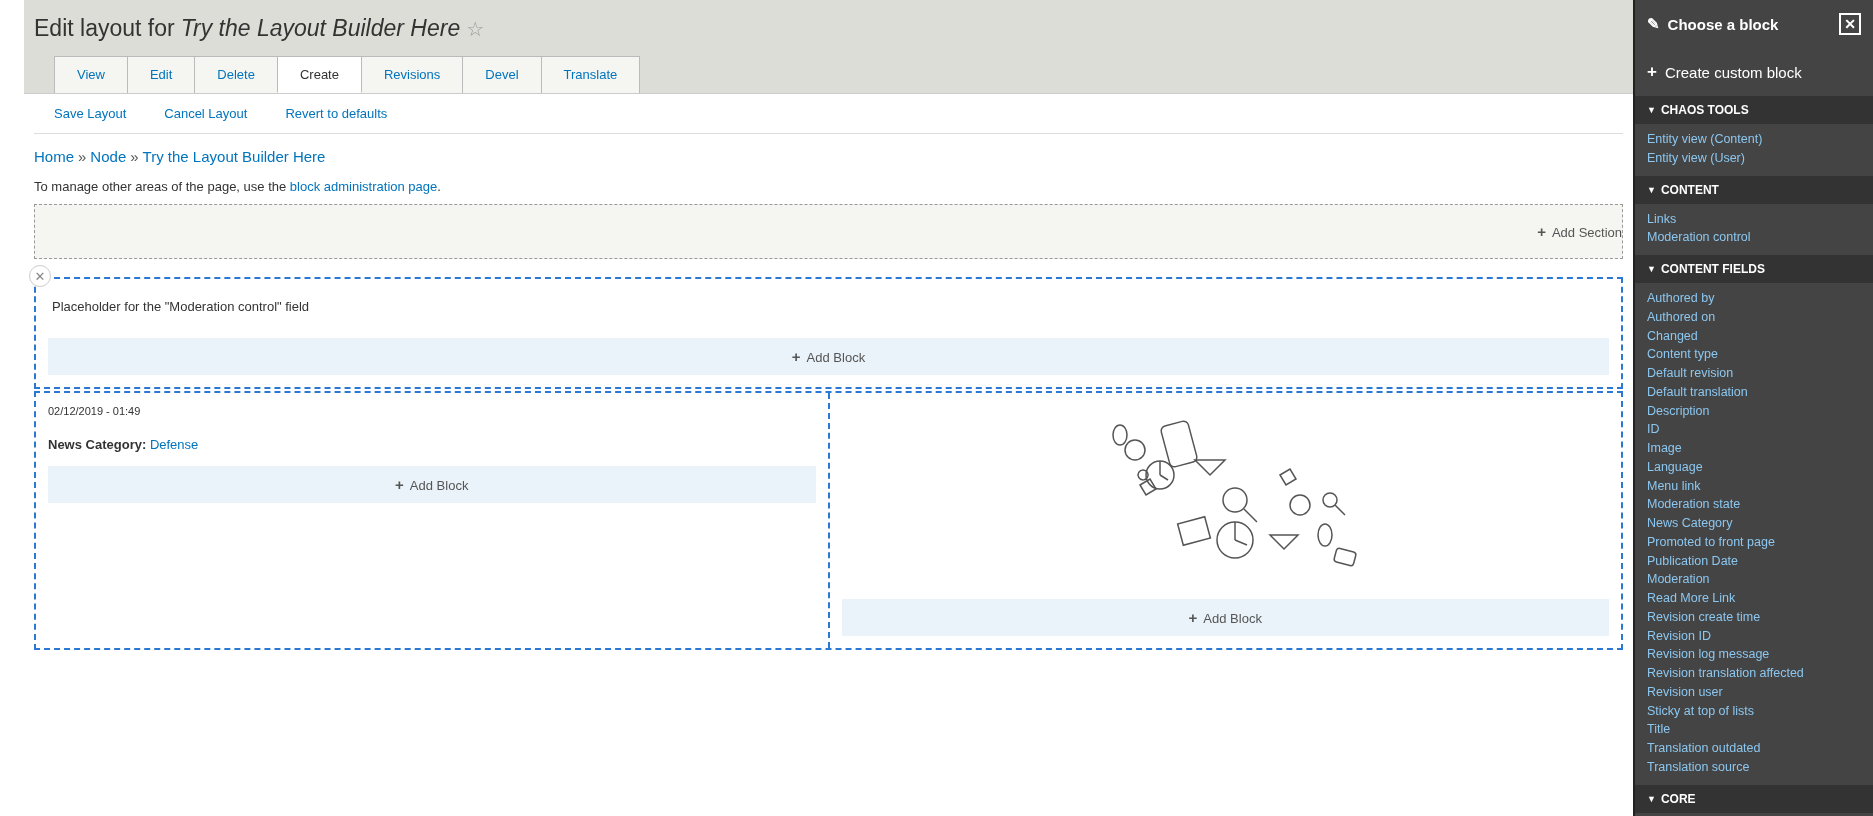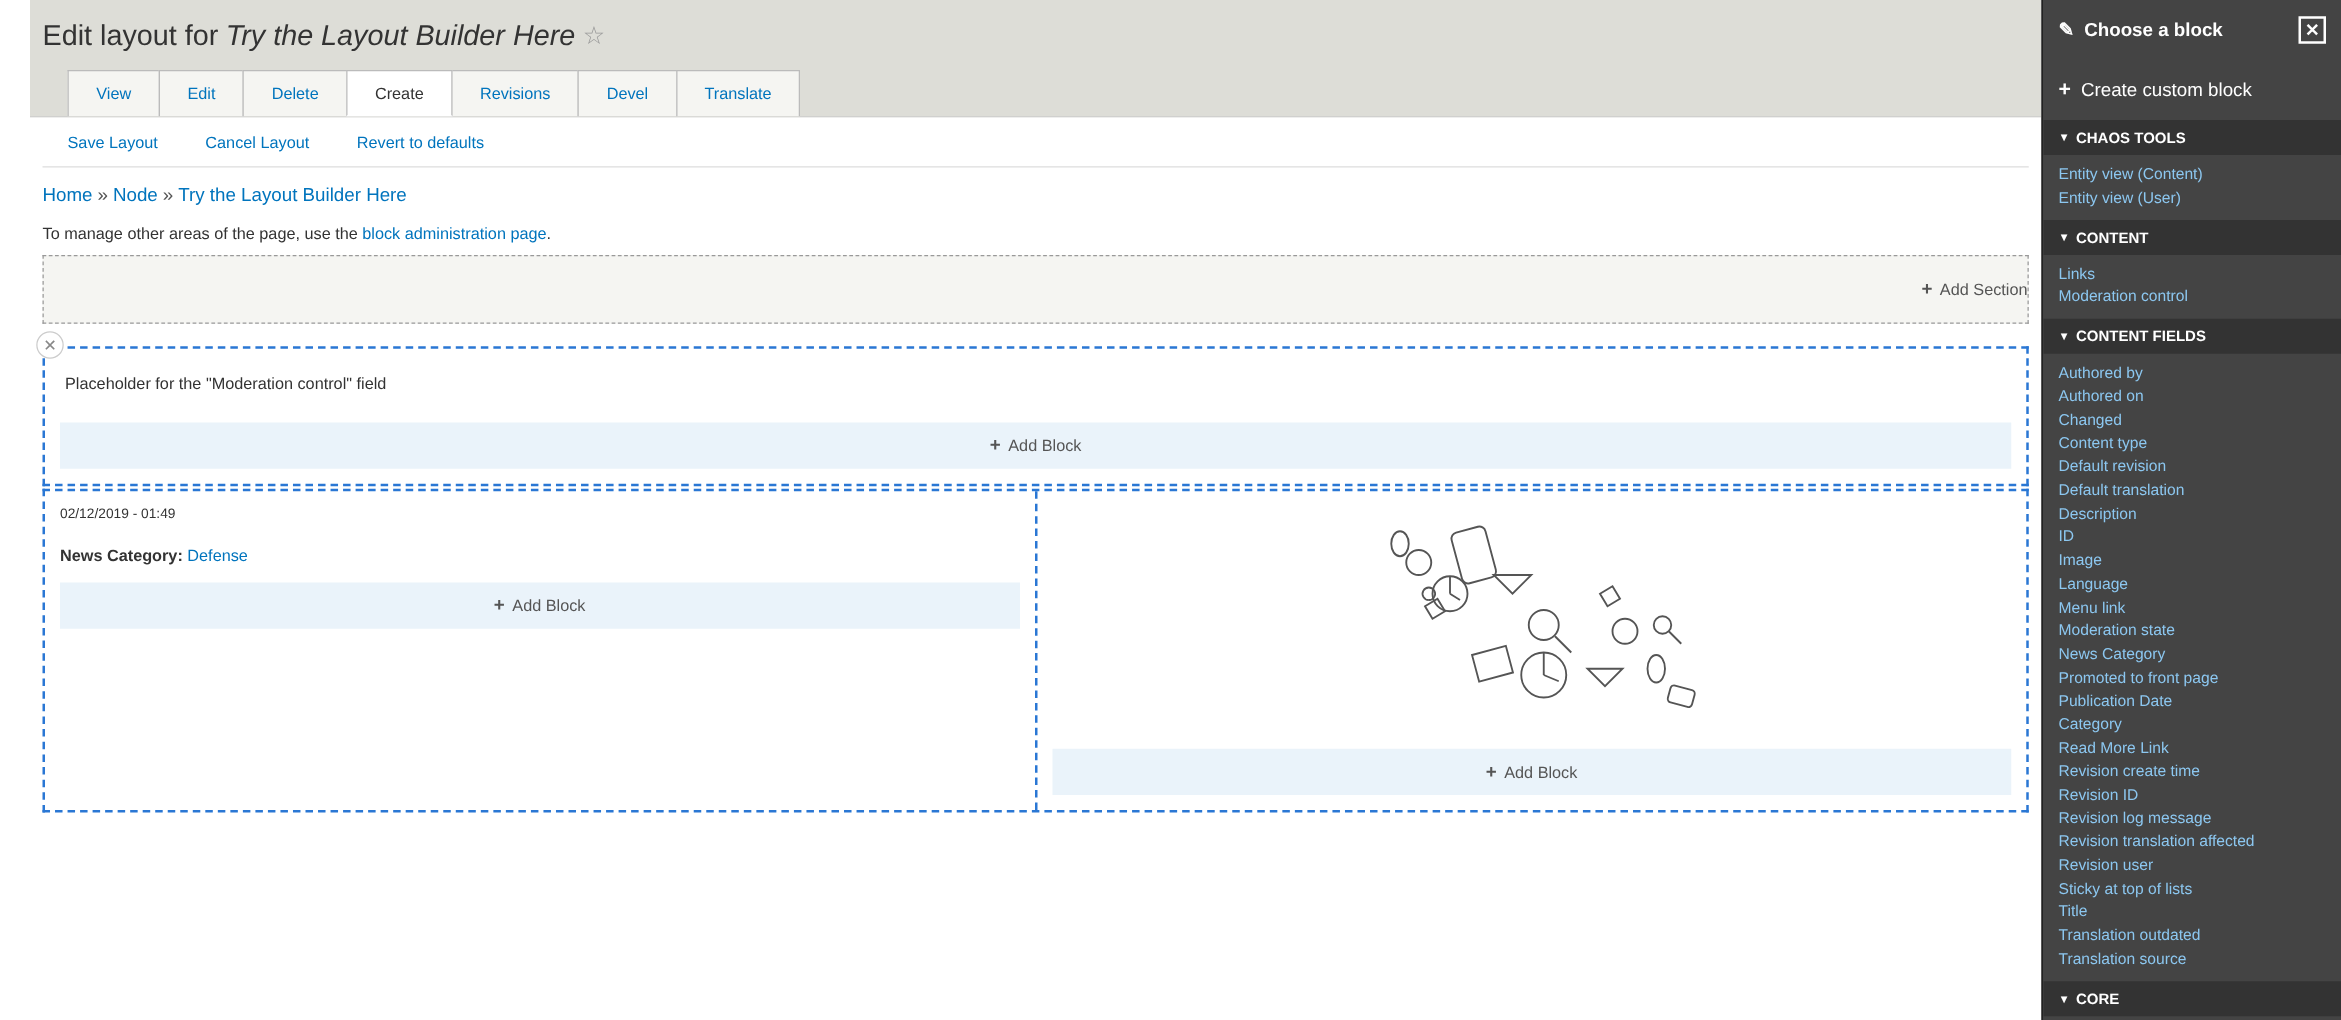--- a/index.html
+++ b/index.html
@@ -195,21 +195,21 @@
           <a>Default translation</a>
           <a>Description</a>
           <a>ID</a>
           <a>Image</a>
           <a>Language</a>
           <a>Menu link</a>
           <a>Moderation state</a>
           <a>News Category</a>
           <a>Promoted to front page</a>
           <a>Publication Date</a>
-          <a>Category</a>
+          <a>Moderation</a>
           <a>Read More Link</a>
           <a>Revision create time</a>
           <a>Revision ID</a>
           <a>Revision log message</a>
           <a>Revision translation affected</a>
           <a>Revision user</a>
           <a>Sticky at top of lists</a>
           <a>Title</a>
           <a>Translation outdated</a>
           <a>Translation source</a>

